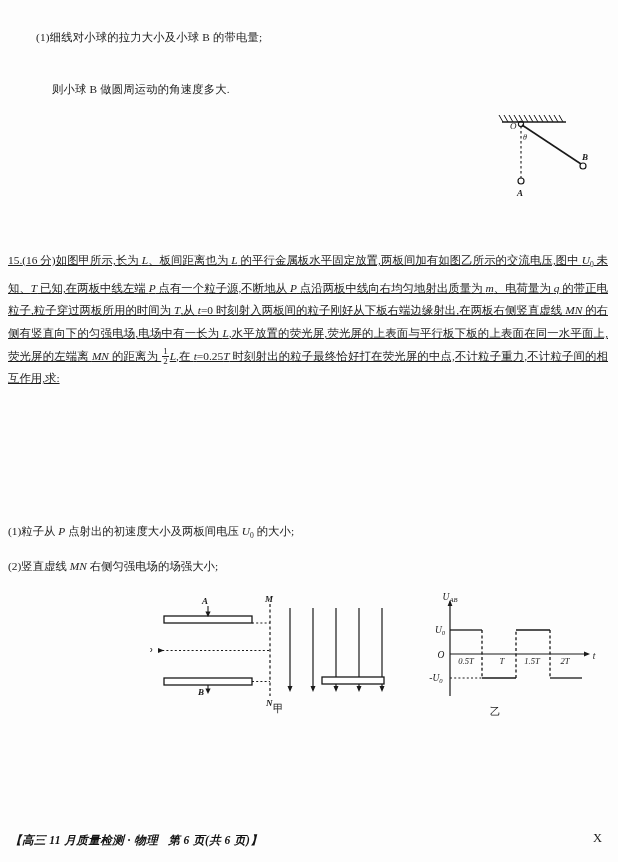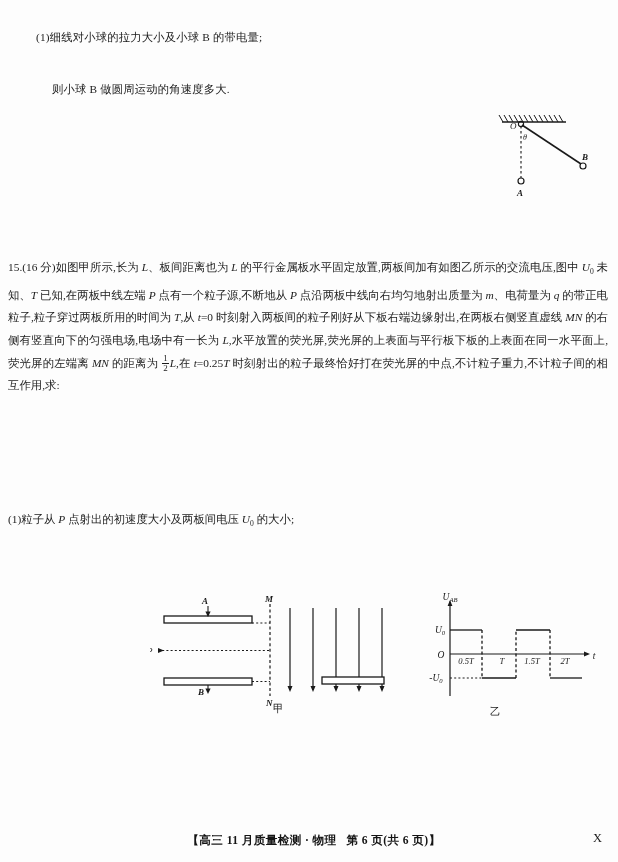--- a/index.html
+++ b/index.html
@@ -45,47 +45,48 @@
     top: 108px;
     width: 120px;
     height: 92px;
   }
   #pendulum-figure svg { display: block; }
 
   
   #q15-block {
     position: absolute;
     left: 8px;
-    top: 256px;
+    top: 249px;
     width: 600px;
     font-size: 11.4px;
     line-height: 22.6px;
     text-align: justify;
     text-justify: inter-character;
+    text-decoration: underline;
   }
   #q15-block p { margin: 0; text-indent: 0; }
 
   .frac {
     display: inline-block;
     vertical-align: middle;
     text-align: center;
     font-size: 9px;
     line-height: 1.02;
     margin: 0 1px;
     position: relative;
     top: -0.5px;
   }
   .frac .num { display: block; border-bottom: 1px solid #1a1a1a; padding: 0 1px; }
   .frac .den { display: block; padding: 0 1px; }
 
   
   #q15-subs {
     position: absolute;
     left: 8px;
-    top: 504px;
+    top: 516px;
     width: 600px;
     font-size: 11.4px;
     line-height: 31px;
   }
   #q15-subs p { margin: 0; }
 
   
   #figures {
     position: absolute;
     left: 150px;
@@ -102,25 +103,26 @@
   }
   #cap-jia { left: 273px; top: 702px; }
   #cap-yi  { left: 490px; top: 705px; }
 
   
   #footer {
     position: absolute;
     left: 10px;
     right: 0;
     top: 833px;
-    text-align: center;
+    text-align: left;
     font-size: 11.6px;
     font-weight: bold;
     letter-spacing: 0.4px;
     color: #141414;
+    font-style: italic;
   }
   #footer .pgtxt { font-weight: bold; }
   #corner-mark {
     position: absolute;
     right: 16px;
     top: 831px;
     font-size: 12.5px;
     font-family: "Liberation Serif", serif;
     color: #1a1a1a;
   }
@@ -177,20 +179,23 @@
   <div id="q15-block">
     <p>
       <span>15.</span><span>(16 分)</span><span>如图甲所示,长为 </span><span class="it">L</span><span>、板间距离也为 </span><span class="it">L</span><span> 的平行金属板水平固定放置,两板间加有如图乙所示的交流电压,图中 </span><span class="it">U</span><sub>0</sub><span> 未知、</span><span class="it">T</span><span> 已知,在两板中线左端 </span><span class="it">P</span><span> 点有一个粒子源,不断地从 </span><span class="it">P</span><span> 点沿两板中线向右均匀地射出质量为 </span><span class="it">m</span><span>、电荷量为 </span><span class="it">q</span><span> 的带正电粒子,粒子穿过两板所用的时间为 </span><span class="it">T</span><span>,从 </span><span class="it">t</span><span>=0 时刻射入两板间的粒子刚好从下板右端边缘射出,在两板右侧竖直虚线 </span><span class="it">MN</span><span> 的右侧有竖直向下的匀强电场,电场中有一长为 </span><span class="it">L</span><span>,水平放置的荧光屏,荧光屏的上表面与平行板下板的上表面在同一水平面上,荧光屏的左端离 </span><span class="it">MN</span><span> 的距离为 </span><span class="frac"><span class="num">1</span><span class="den">2</span></span><span class="it">L</span><span>,在 </span><span class="it">t</span><span>=0.25</span><span class="it">T</span><span> 时刻射出的粒子最终恰好打在荧光屏的中点,不计粒子重力,不计粒子间的相互作用,求:</span>
     </p>
   </div>
 
   <div id="q15-subs">
     <p>
       <span>(1)粒子从 </span><span class="it">P</span><span> 点射出的初速度大小及两板间电压 </span><span class="it">U</span><sub>0</sub><span> 的大小;</span>
     </p>
+    <p>
+      <span>(2)竖直虚线 </span><span class="it">MN</span><span> 右侧匀强电场的场强大小;</span>
+    </p>
   </div>
 
   <div id="figures">
     <svg width="450" height="135" viewBox="0 0 450 135">
 
       <rect x="14" y="24" width="88" height="7" fill="#ffffff" stroke="#1a1a1a" stroke-width="1.3"></rect>
 
       <line x1="58" y1="14" x2="58" y2="24" stroke="#1a1a1a" stroke-width="1.1"></line>
       <polygon points="58,25 55.4,19.5 60.6,19.5" fill="#1a1a1a"></polygon>
       <text x="52" y="12" font-family="Liberation Serif, serif" font-style="italic" font-weight="bold" font-size="9" fill="#1a1a1a">A</text>

